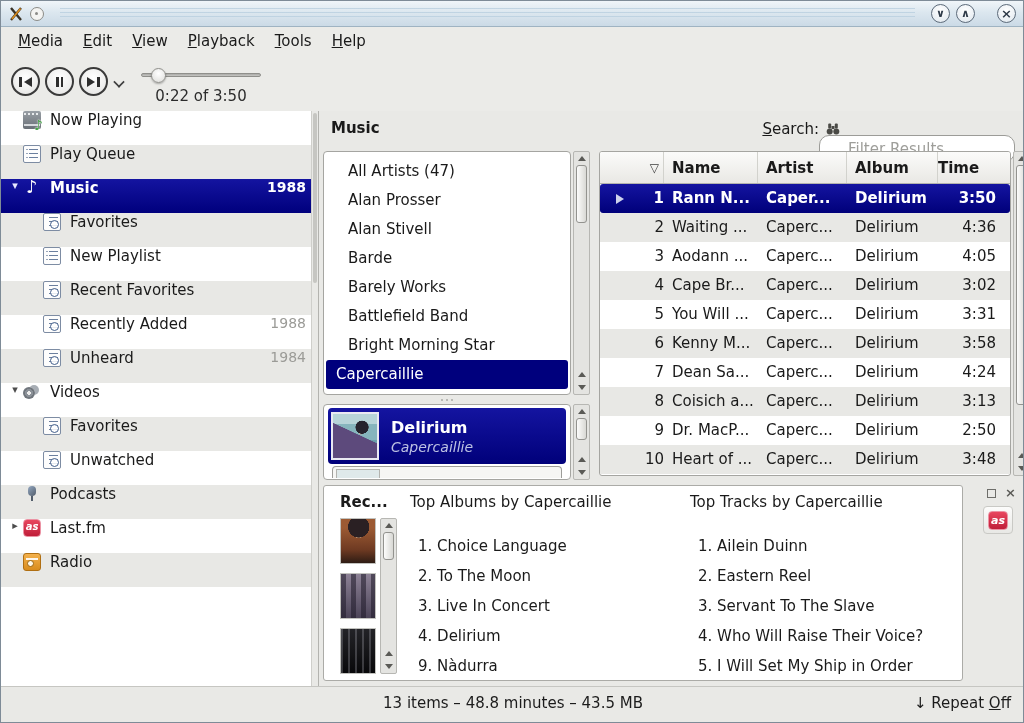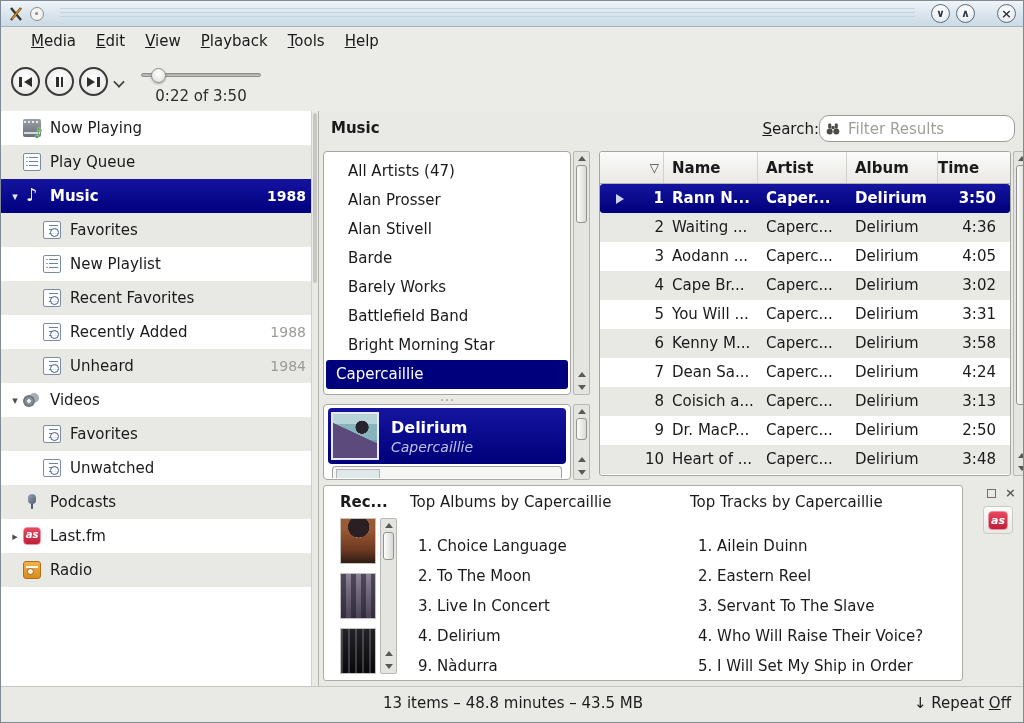--- a/index.html
+++ b/index.html
@@ -20,21 +20,21 @@
     line-height:1; cursor:default; }
   .winbtn.close { margin-left:16px; font-size:13px; }
   .appicon { width:16px; height:16px; }
   .circledot { width:14px; height:14px; border-radius:50%; border:1.5px solid #8b8b87;
     background:#f4f4f2; position:relative; }
   .circledot::after { content:""; position:absolute; left:4px; top:4px; width:3px; height:3px;
     border-radius:50%; background:#8b8b87; }
 
   
   .menubar { position:absolute; left:0; top:26px; width:100%; height:28px; background:#ebebe8;
-    display:flex; align-items:center; padding-left:20px; }
+    display:flex; align-items:center; padding-left:7px; }
   .menu-item { padding:3px 10px; cursor:default; }
   .menu-item .u { text-decoration:underline; }
 
   
   .playerbar { position:absolute; left:0; top:54px; width:100%; height:56px; background:#ebebe8; }
   .transport { position:absolute; left:10px; top:12px; display:flex; gap:5px; align-items:center; }
   .pbtn { width:29px; height:29px; border-radius:50%; border:2px solid #3a3a3a;
     background:radial-gradient(circle at 50% 35%,#ffffff,#e3e3e1); display:flex;
     align-items:center; justify-content:center; gap:2px; }
   .tri-l { width:0; height:0; border-top:5px solid transparent; border-bottom:5px solid transparent; border-right:8px solid #2e2e2e; }
@@ -62,21 +62,21 @@
   .now-sub .dim { color:#8d8d89; }
   .now-sub .nm { color:#242424; font-size:16px; }
   .volume { position:absolute; right:12px; top:70px; }
 
   
   .main { position:absolute; left:0; top:110px; width:1024px; height:575px; background:#e9e9e6; }
 
   
   .sidebar { position:absolute; left:0; top:0; width:318px; height:575px; background:#ffffff;
     border-right:1px solid #b3b3af; overflow:hidden; }
-  .side-row { height:34px; display:flex; align-items:center; padding-left:6px; background:#fff; }
+  .side-row { height:34px; display:flex; align-items:flex-start; padding-left:6px; background:#fff; }
   .side-row.alt { background:#e8e8e5; }
   .side-row.sel { background:linear-gradient(180deg,#1414a0,#00007d); color:#fff; font-weight:bold; }
   .side-row .arrow { width:16px; font-size:11px; color:#4c4c4c; text-align:center; flex:0 0 16px; }
   .side-row.sel .arrow { color:#e8e8ff; }
   .ar-expanded::before { content:"▾"; }
   .ar-collapsed::before { content:"▸"; }
   .side-row.ind { padding-left:26px; }
   .side-row .lbl { margin-left:9px; flex:1; white-space:nowrap; }
   .side-row .cnt { margin-right:12px; color:#9b9b97; font-size:14px; }
   .side-row.sel .cnt { color:#fff; font-weight:bold; }
@@ -112,21 +112,21 @@
   .ic-radio::before { content:""; position:absolute; left:2px; right:2px; top:4px; height:2px; background:#fff; opacity:.9; }
   .ic-radio::after { content:""; position:absolute; left:3px; bottom:3px; width:5px; height:5px; border-radius:50%;
     background:#fff8e8; border:1px solid #9a6510; }
 
   
   .music-hdr { position:absolute; left:330px; top:8px; font-weight:bold; }
   .searchwrap { position:absolute; right:10px; top:4px; display:flex; align-items:center; }
   .search-label .u { text-decoration:underline; }
   .searchbox { position:relative; width:196px; height:27px; }
   .searchbox input { width:100%; height:100%; border:1px solid #9c9c98; border-radius:10px; background:#fff;
-    padding:2px 6px 2px 28px; font:15px "DejaVu Sans","Liberation Sans",sans-serif; color:#333; }
+    padding:2px 6px 2px 28px; font:15px "DejaVu Sans","Liberation Sans",sans-serif; color:#333;margin-top:20px; }
   .searchbox input::placeholder { color:#9e9e9a; opacity:1; }
   .searchbox svg { position:absolute; left:6px; top:6px; }
 
   
   .listbox { position:absolute; background:#fff; border:1px solid #a5a5a1; border-radius:4px; overflow:hidden; }
   .artistbox { left:322px; top:40px; width:248px; height:244px; padding-top:5px; }
   .artist-row { height:29px; line-height:29px; padding-left:24px; white-space:nowrap; }
   .artist-row.sel { background:#00007d; color:#fff; margin:0 2px; border-radius:3px; padding-left:10px; }
 
   

